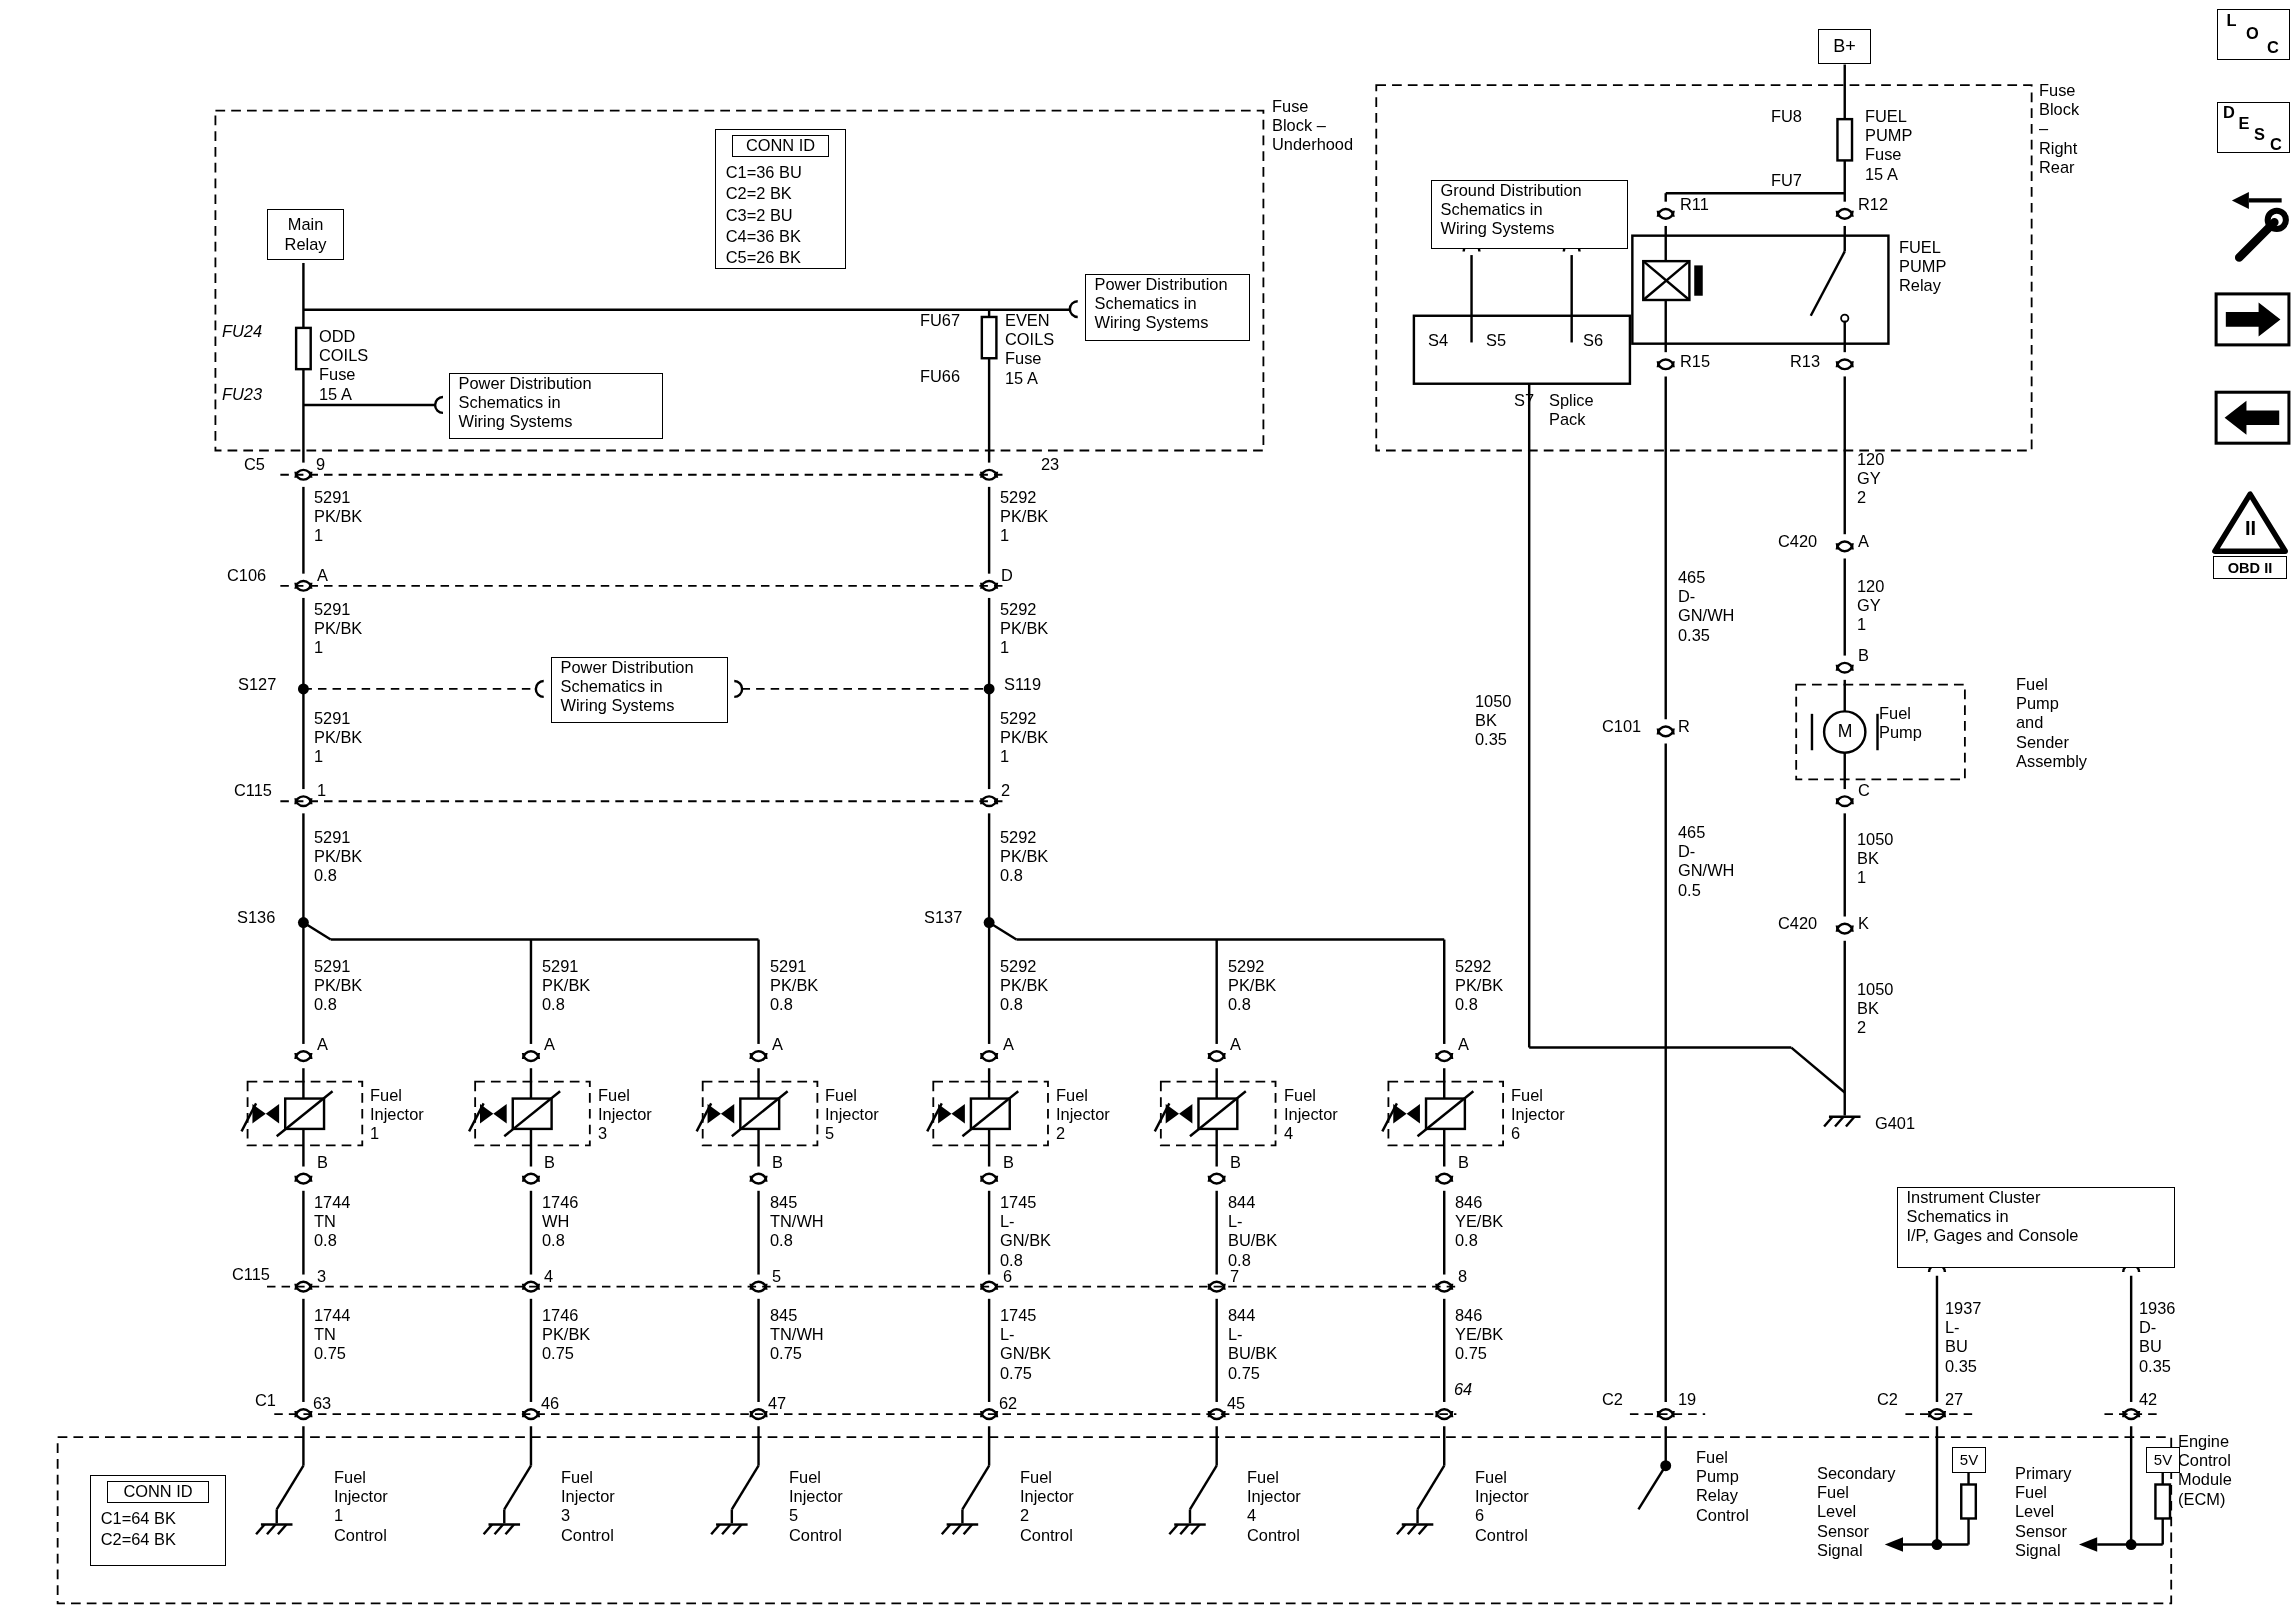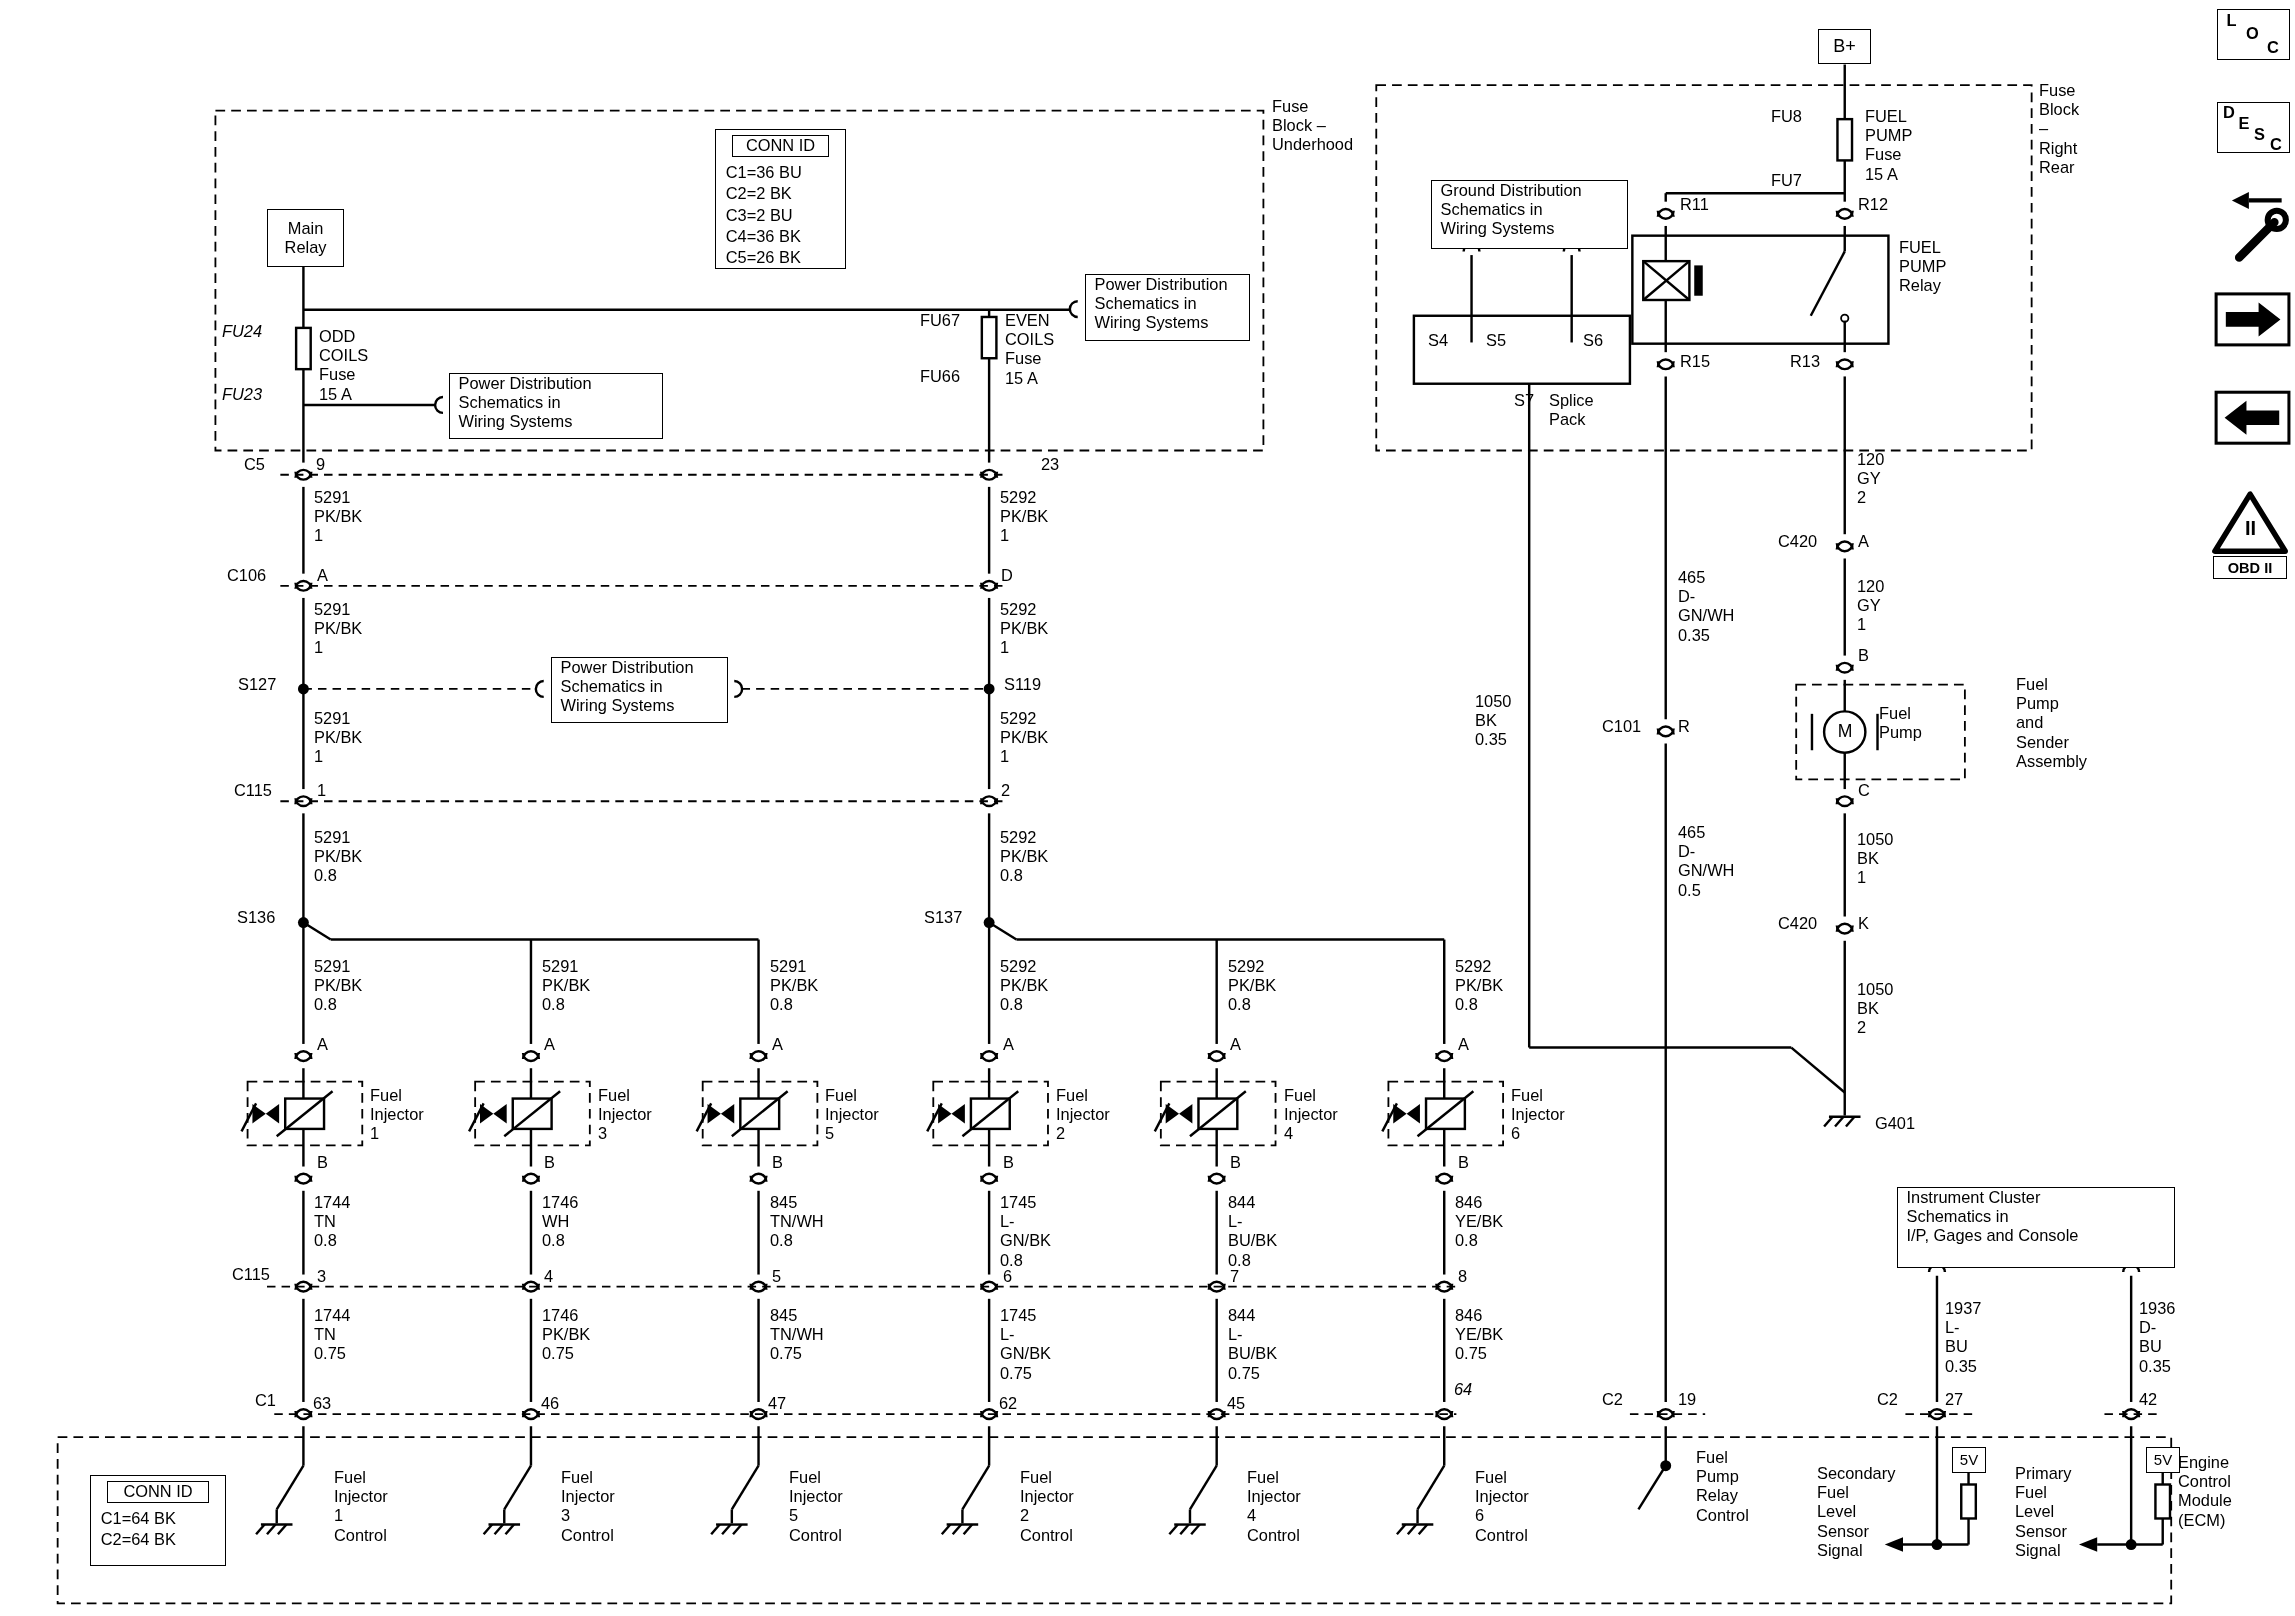--- a/index.html
+++ b/index.html
@@ -470,21 +470,21 @@
       <div class="lbl" style="left: 1817px; top: 1464px;">Secondary
 Fuel
 Level
 Sensor
 Signal</div>
       <div class="lbl" style="left: 2015px; top: 1464px;">Primary
 Fuel
 Level
 Sensor
 Signal</div>
-      <div class="lbl" style="left: 2178px; top: 1432px; margin-top: 21px;">Engine
+      <div class="lbl" style="left: 2178px; top: 1432px;">Engine
 Control
 Module
 (ECM)</div>
       <div class="lbl" style="left: 314px; top: 957px;">5291
 PK/BK
 0.8</div>
       <div class="lbl" style="left: 317px; top: 1035px;">A</div>
       <div class="lbl" style="left: 370px; top: 1086px;">Fuel
 Injector
 1</div>
@@ -590,21 +590,21 @@
       <div class="lbl" style="left: 1458px; top: 1267px;">8</div>
       <div class="lbl" style="left: 1455px; top: 1306px;">846
 YE/BK
 0.75</div>
       <div class="lbl" style="left: 1454px; top: 1380px; font-style: italic;">64</div>
       <div class="lbl" style="left: 1475px; top: 1468px;">Fuel
 Injector 6
 Control</div>
     </div>
 
-  <div class="box center" style="left:267px;top:209px;width:77px;height:58px">
+  <div class="box center" style="left:267px;top:209px;width:77px;height:51px">
     <div class="pre" style="text-align:center">Main
 Relay</div>
   </div>
 
   <div class="box" style="left:715px;top:129px;width:131px;height:140px">
     <div class="connid-title">CONN ID</div>
     <div class="connid-rows">
       <div>C1=36 BU</div>
       <div>C2=2 BK</div>
       <div>C3=2 BU</div>

